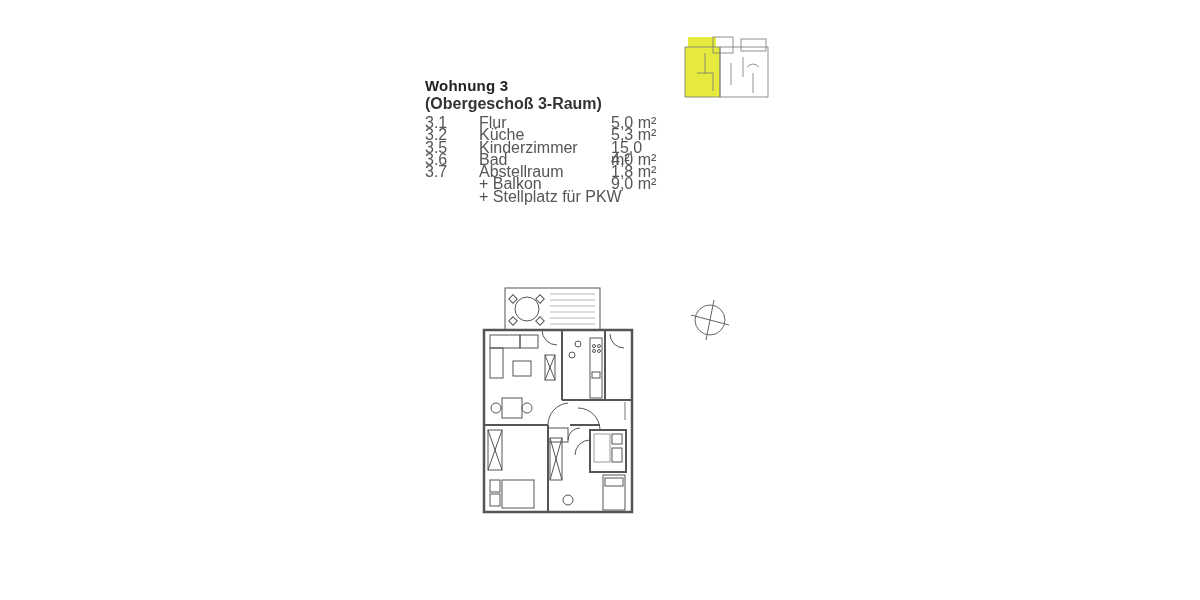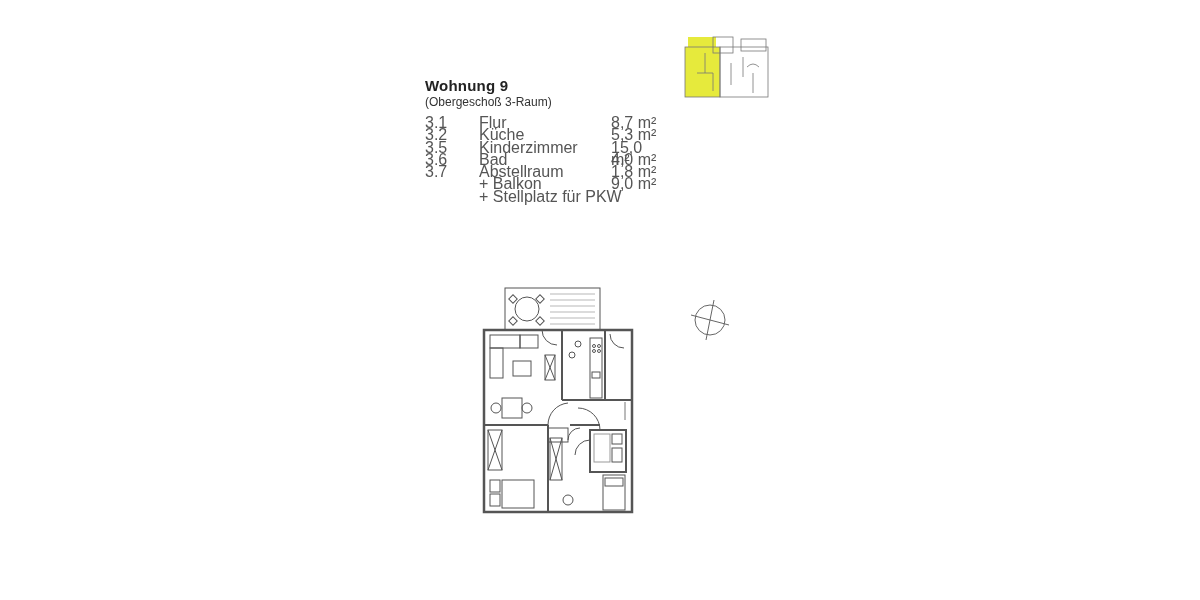--- a/index.html
+++ b/index.html
@@ -1,39 +1,39 @@
 <!DOCTYPE html>
 <html><head>
 <meta charset="utf-8">
 <style>
   html, body { margin:0; padding:0; }
   body { width:1200px; height:600px; background:#ffffff; position:relative; overflow:hidden;
          font-family:"Liberation Sans", sans-serif; color:#333; }
   .title { position:absolute; left:425px; top:77px; font-size:15px; font-weight:bold; color:#222; letter-spacing:0.2px; }
-  .subtitle { position:absolute; left:425px; top:95px; font-size:12px; font-weight:normal; color:#333; }
+  .subtitle { position:absolute; left:425px; top:95px; font-size:16px; font-weight:bold; color:#333; }
   .rooms { position:absolute; left:425px; top:117px; font-size:16px; color:#555; }
   .row { position:relative; height:12.3px; line-height:12.3px; width:240px; }
   .row .num { position:absolute; left:0; }
   .row .name { position:absolute; left:54px; }
   .row .area { position:absolute; left:186px; }
   .thumb { position:absolute; left:683px; top:33px; }
   .plan { position:absolute; left:470px; top:280px; }
   .compass { position:absolute; left:688px; top:298px; }
 </style>
 </head>
 <body>
 
-<div class="title">Wohnung 9</div>
+<div class="title">Wohnung 3</div>
 <div class="subtitle">(Obergeschoß 3-Raum)</div>
 
 <div class="rooms">
   <div class="row">
       <span class="num">3.1</span>
       <span class="name">Flur</span>
-      <span class="area">8,7 m²</span>
+      <span class="area">5,0 m²</span>
     </div>
   <div class="row">
       <span class="num">3.2</span>
       <span class="name">Küche</span>
       <span class="area">5,3 m²</span>
     </div>
   <div class="row">
       <span class="num">3.5</span>
       <span class="name">Kinderzimmer</span>
       <span class="area">15,0 m²</span>

